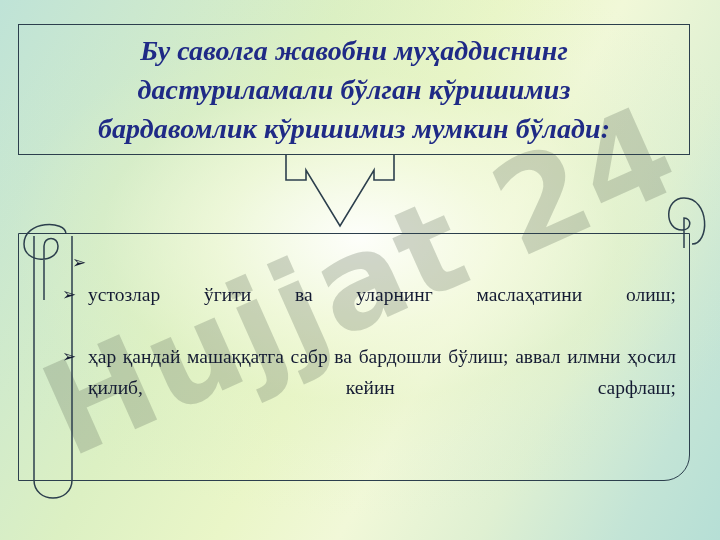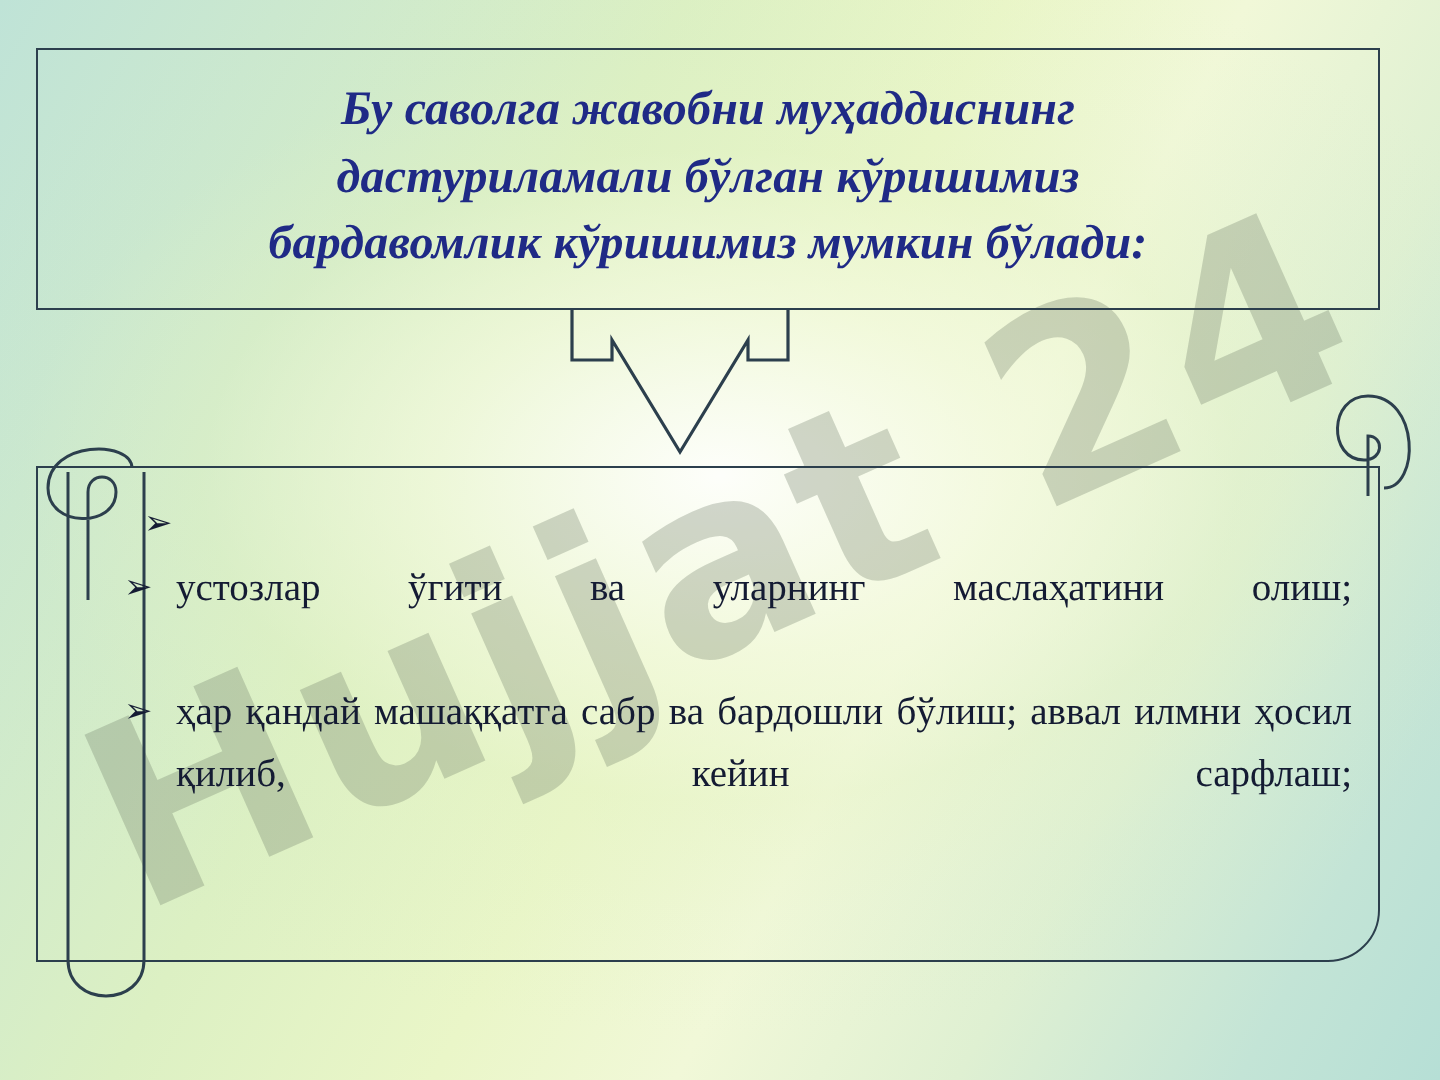--- a/index.html
+++ b/index.html
@@ -66,21 +66,21 @@
     display: flex;
     align-items: center;
     justify-content: center;
   }
   #title-text {
     width: 640px;
     text-align: center;
     font-family: "Liberation Serif", "DejaVu Serif", serif;
     font-weight: bold;
     font-style: italic;
-    font-size: 24px;
+    font-size: 28px;
     line-height: 1.40;
     color: #1f2a86;
     letter-spacing: 0.1px;
   }
 
   
   #arrow-connector {
     position: absolute;
     left: 284px;
     top: 154px;

